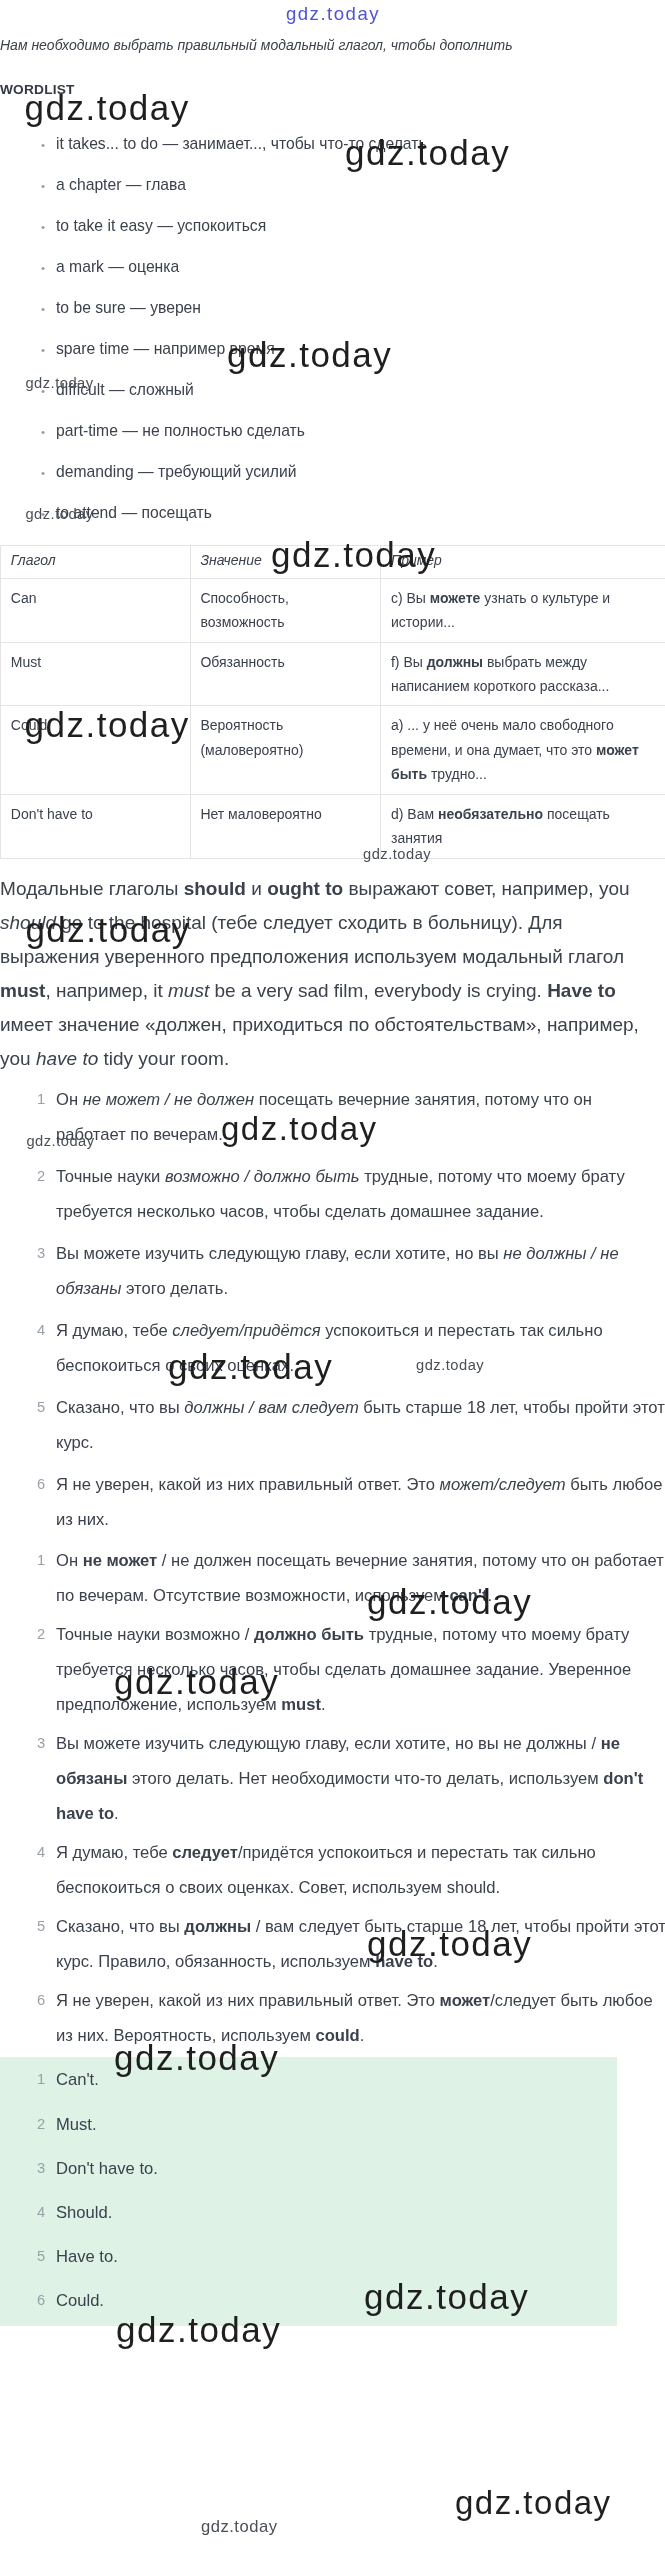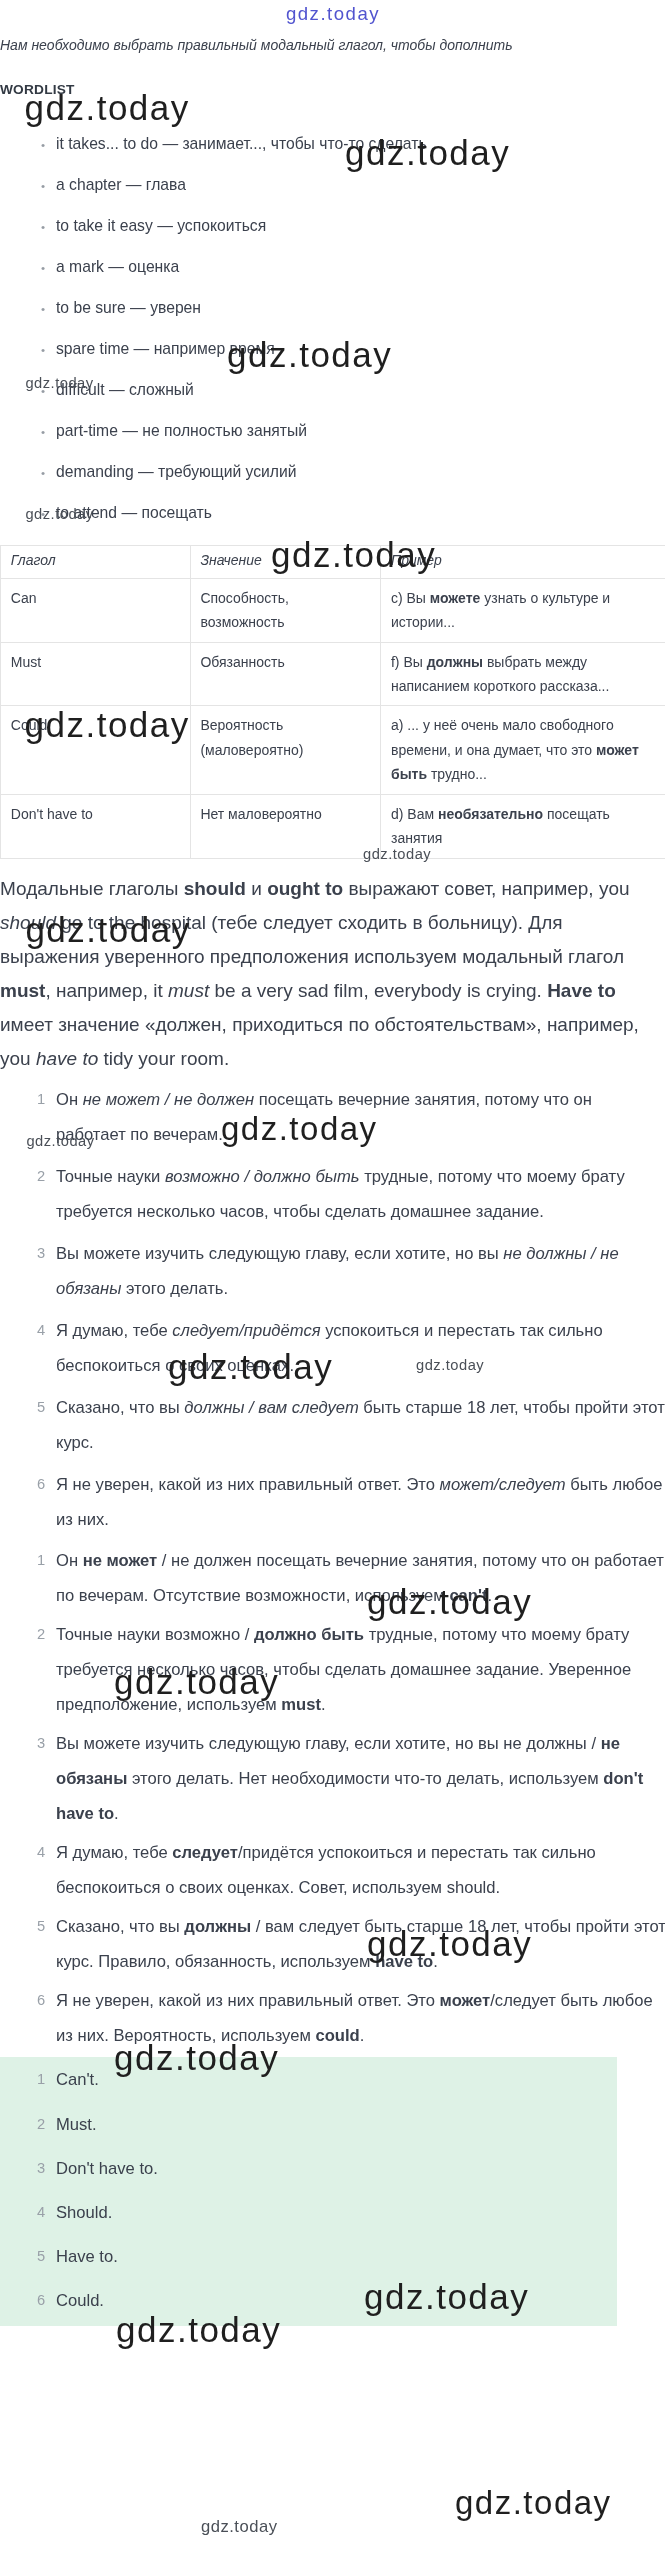--- a/index.html
+++ b/index.html
@@ -80,21 +80,21 @@
 
       <li>
         <span class="dot">•</span><span>spare time — например время</span>
       </li>
 
       <li>
         <span class="dot">•</span><span>difficult — сложный</span>
       </li>
 
       <li>
-        <span class="dot">•</span><span>part-time — не полностью занятый</span>
+        <span class="dot">•</span><span>part-time — не полностью сделать</span>
       </li>
 
       <li>
         <span class="dot">•</span><span>demanding — требующий усилий</span>
       </li>
 
       <li>
         <span class="dot">•</span><span>to attend — посещать</span>
       </li>
     </ul>

